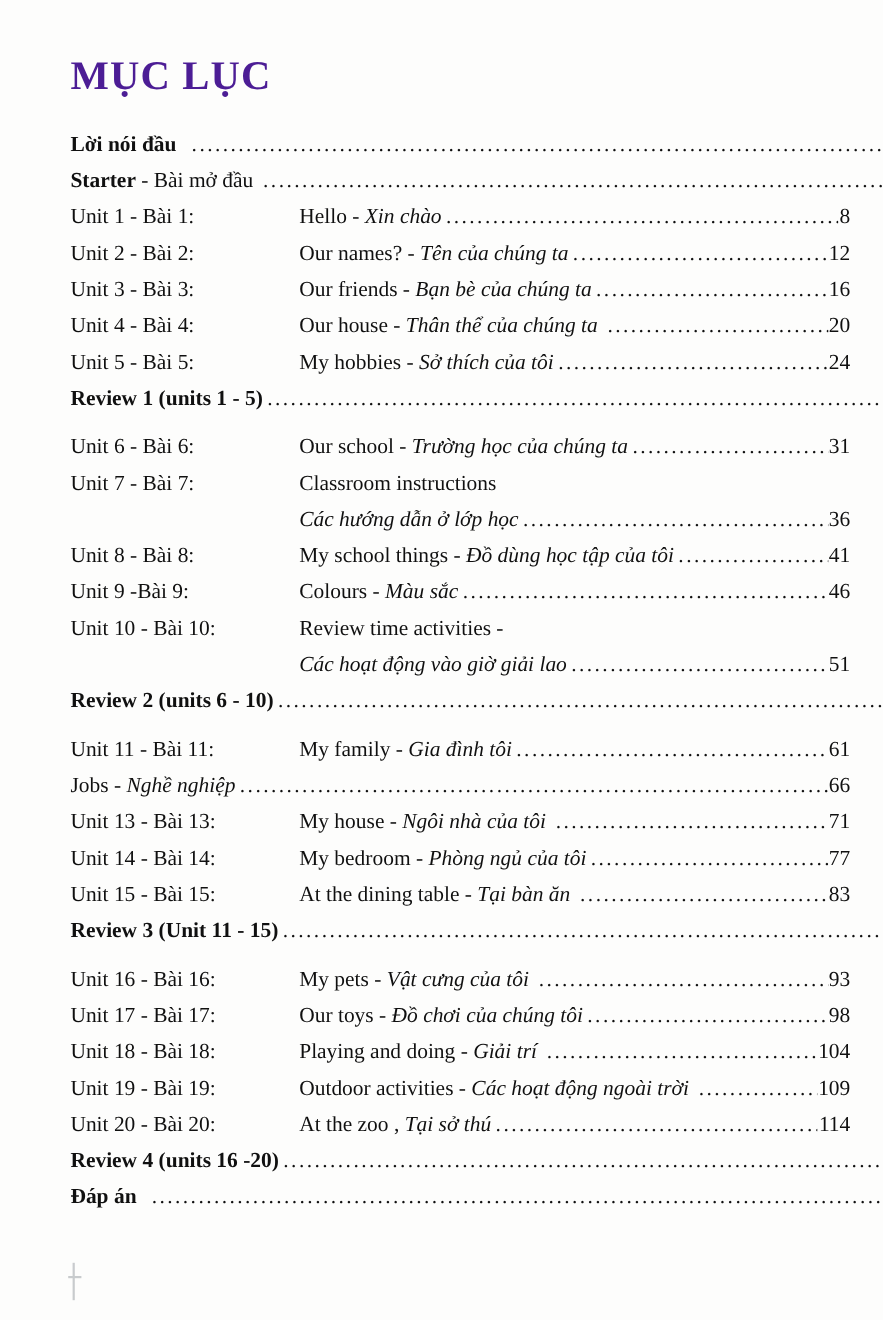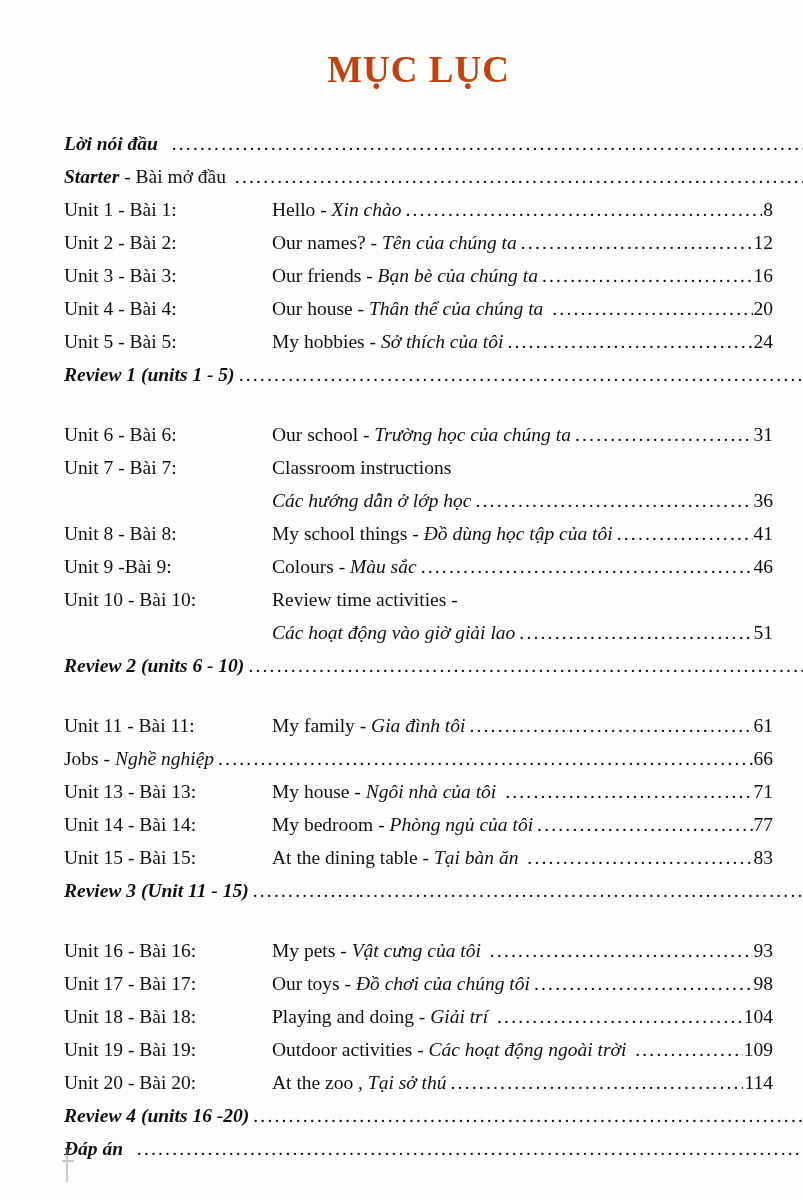--- a/index.html
+++ b/index.html
@@ -11,52 +11,51 @@
     background: #fdfdfc;
     color: #101010;
     font-family: "Liberation Serif", "DejaVu Serif", serif;
     overflow: hidden;
     position: relative;
   }
   .page {
     padding: 48px 30px 0 64px;
   }
   .title {
-    text-align: center;
     font-size: 37px;
     font-weight: bold;
     letter-spacing: 1px;
-    color: #c2410c;
-    margin-bottom: 36px;
+    color: #4c1d95;
+    margin-bottom: 24px;
   }
   .toc {
     font-size: 19.5px;
   }
   .row {
     display: flex;
     align-items: flex-start;
   }
-  .row.gap-before { margin-top: 27px; }
+  .row.gap-before { margin-top: 11px; }
   .label-col {
     flex: 0 0 208px;
     font-weight: normal;
     line-height: 33px;
     white-space: pre;
   }
   .content-col {
     flex: 1 1 auto;
     min-width: 0;
   }
   .line {
     display: flex;
     align-items: baseline;
     line-height: 33px;
   }
   .line.full { flex: 1 1 auto; }
-  .lbl { font-weight: bold; white-space: pre; font-style: italic; }
+  .lbl { font-weight: bold; white-space: pre; }
   .reg { white-space: pre; }
   .ital { font-style: italic; white-space: pre; }
   .leader {
     flex: 1 1 auto;
     overflow: hidden;
     white-space: nowrap;
     min-width: 8px;
     margin-left: 4px;
     margin-right: 1px;
     letter-spacing: 2.2px;

